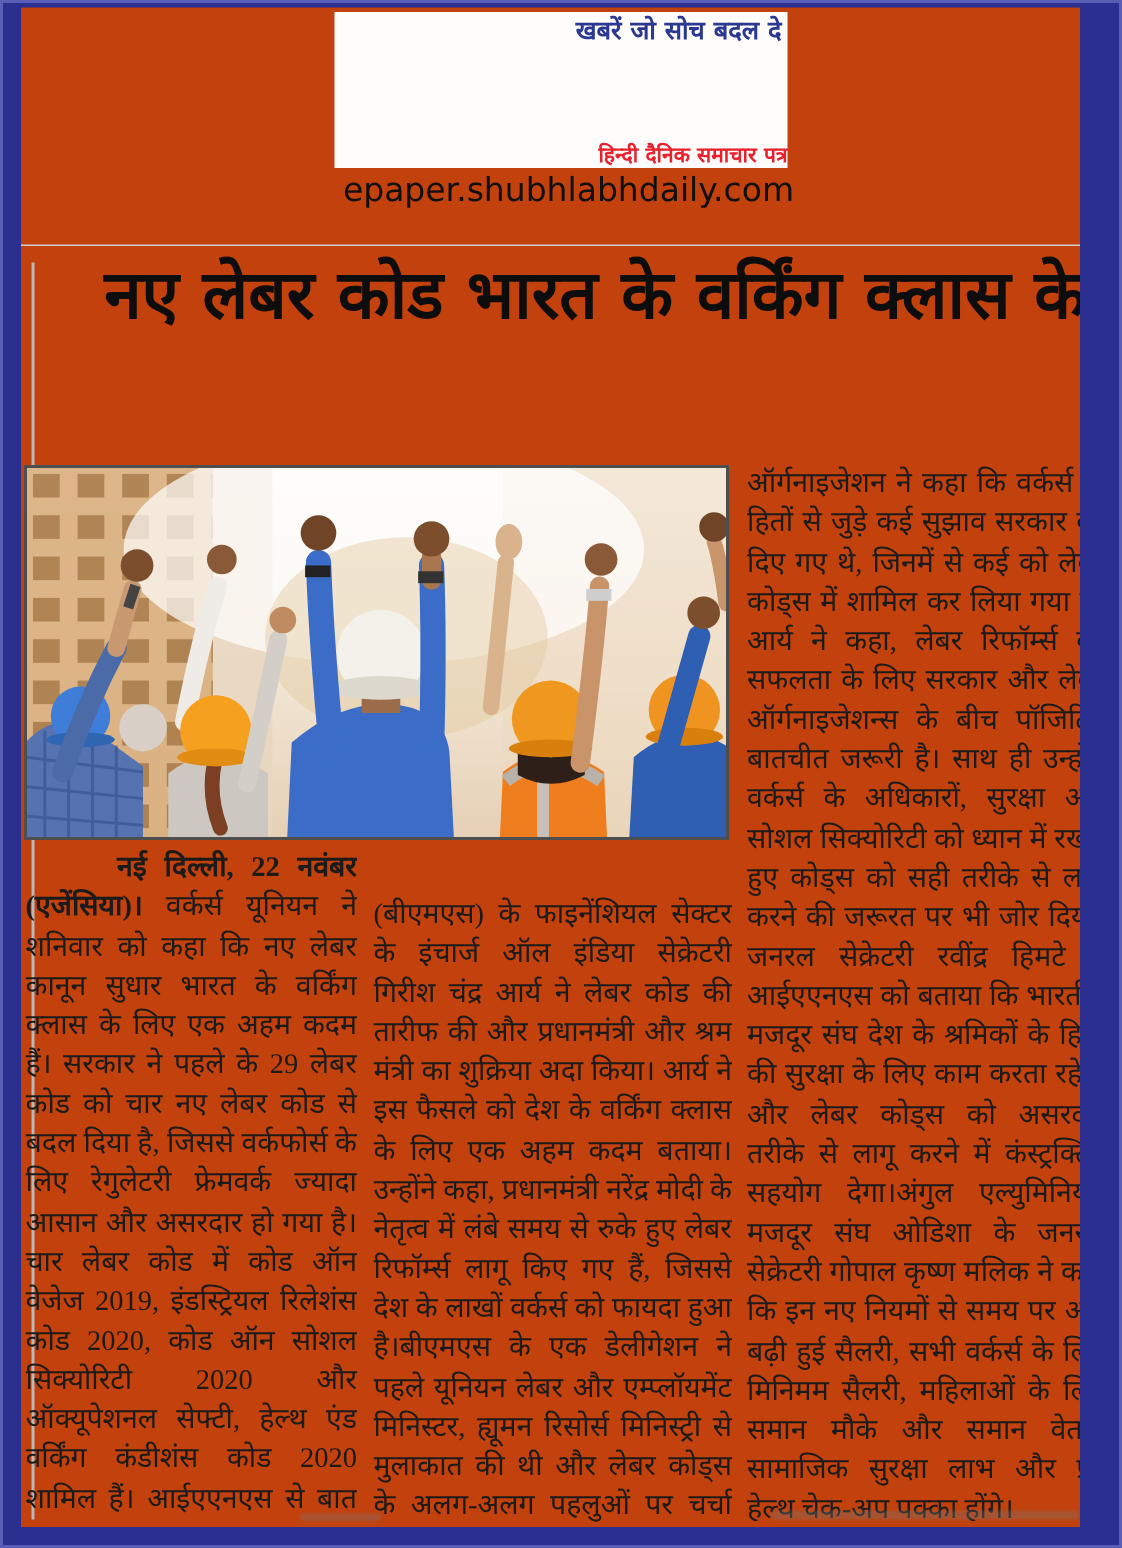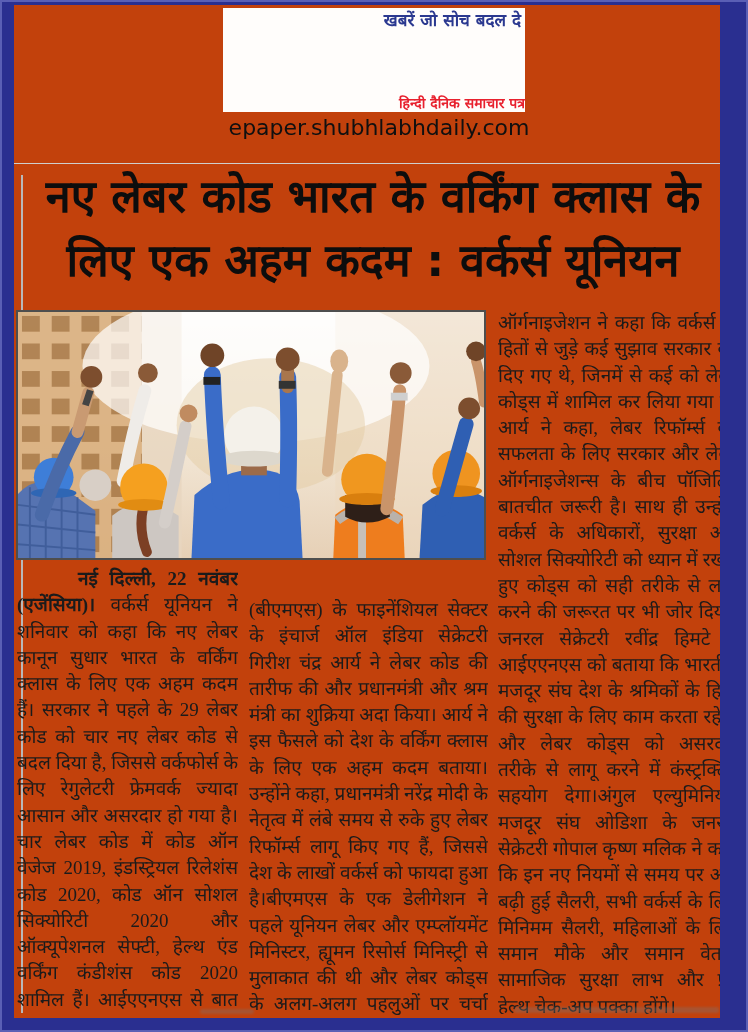--- a/index.html
+++ b/index.html
@@ -22,21 +22,21 @@
   .logo-word{font-size:60px;line-height:0.95;font-weight:bold;color:#e8212e;letter-spacing:-2px;}
   .ganesh{display:inline-block;margin:0 1px 0 1px;}
   .subtitle{position:absolute;right:0;bottom:0;font-size:14px;font-weight:bold;color:#e8212e;}
   .website{position:absolute;left:12px;top:110px;width:100%;text-align:center;font-size:22px;color:#101010;}
   .datepage{position:absolute;left:0;top:135px;width:100%;text-align:center;font-size:21px;color:#101010;}
   .header-rule{position:absolute;left:0;top:158px;width:100%;height:1px;background:#cfcfcf;}
   .left-rule{position:absolute;left:7px;top:170px;width:2px;height:838px;background:#b9b9b9;}
   
   .headline{
     position:absolute;left:8px;top:160px;width:702px;margin:0;
-    text-align:center;font-size:45px;line-height:64px;font-weight:bold;color:#0d0d0d;
+    text-align:right;font-size:45px;line-height:64px;font-weight:bold;color:#0d0d0d;
     font-family:"DejaVu Sans",sans-serif;
   }
   .hl-line{display:block;white-space:nowrap;}
   
   .photo{position:absolute;left:2px;top:305px;width:470px;height:250px;margin:0;border:2px solid #4e4e4e;box-sizing:border-box;}
   .photo svg{display:block;width:100%;height:100%;}
   
   .col{
     position:absolute;overflow:hidden;
     font-family:"Liberation Serif","DejaVu Serif",serif;
@@ -64,21 +64,20 @@
     <div class="tagline">खबरें जो सोच बदल दे</div>
     <div class="subtitle">हिन्दी दैनिक समाचार पत्र</div>
   </div>
 
   <div class="website">epaper.shubhlabhdaily.com</div>
   <div class="header-rule"></div>
   <div class="left-rule"></div>
 
   <h1 class="headline">
     <span class="hl-line">नए लेबर कोड भारत के वर्किंग क्लास के</span>
-    <span class="hl-line">लिए एक अहम कदम : वर्कर्स यूनियन</span>
   </h1>
 
   <figure class="photo">
     <svg viewBox="0 0 470 250" preserveAspectRatio="none">
       <defs>
         <linearGradient id="sky" x1="0" x2="0" y1="0" y2="1">
           <stop offset="0" stop-color="#fbf9f6"></stop>
             <stop offset="0.6" stop-color="#f1e4d2"></stop>
             <stop offset="1" stop-color="#e6d0b6"></stop>
         </linearGradient>

